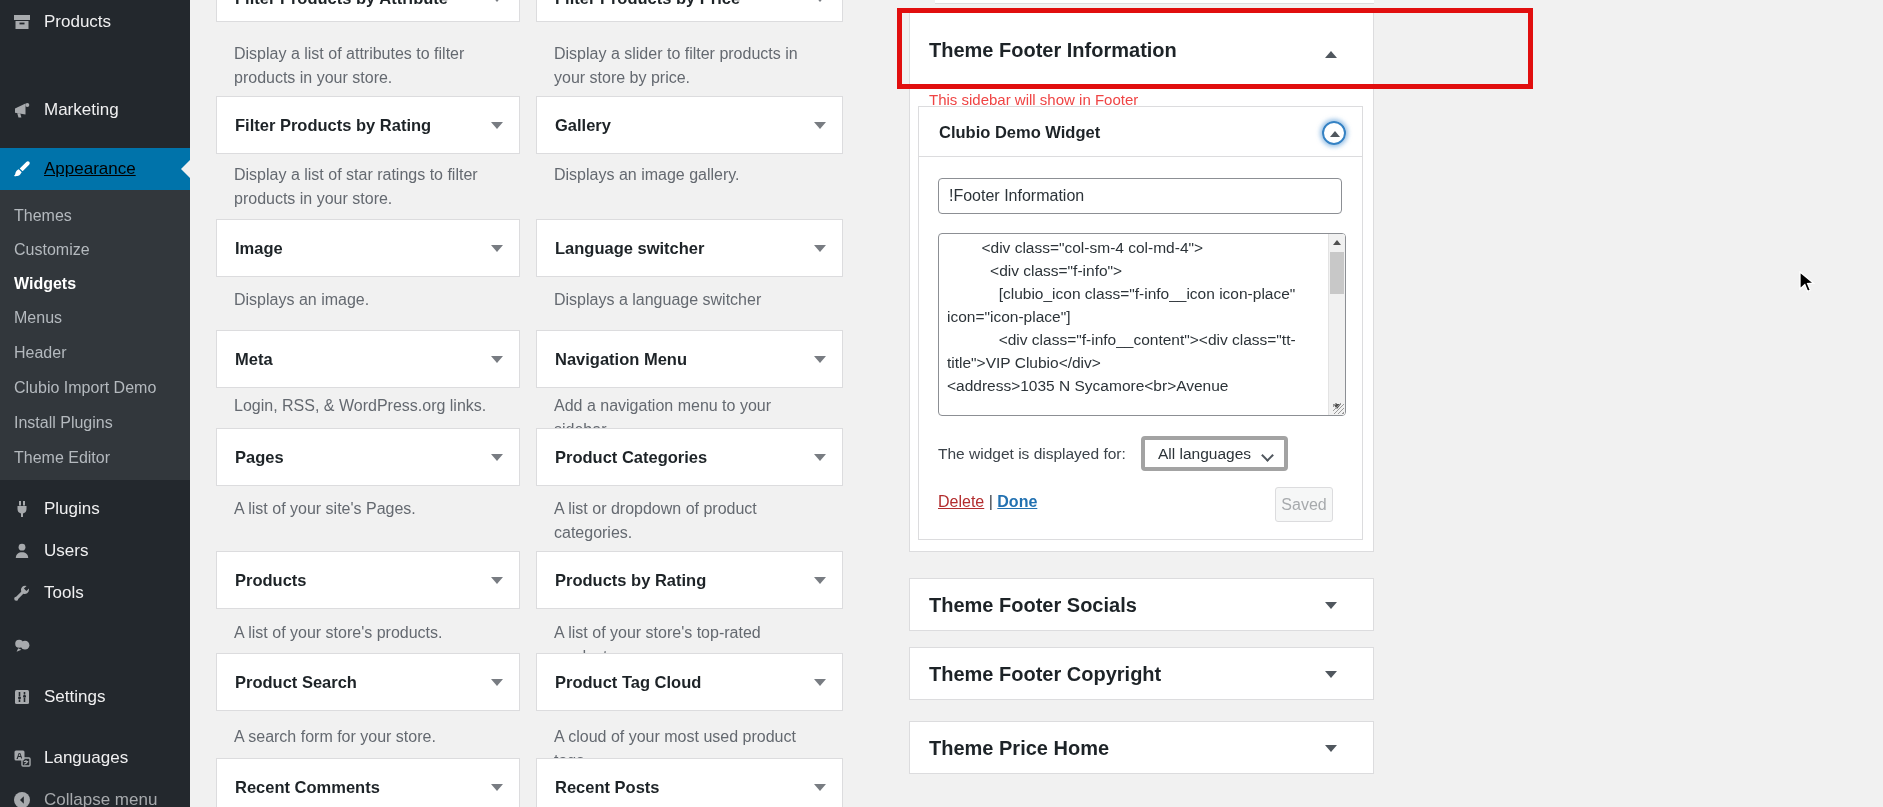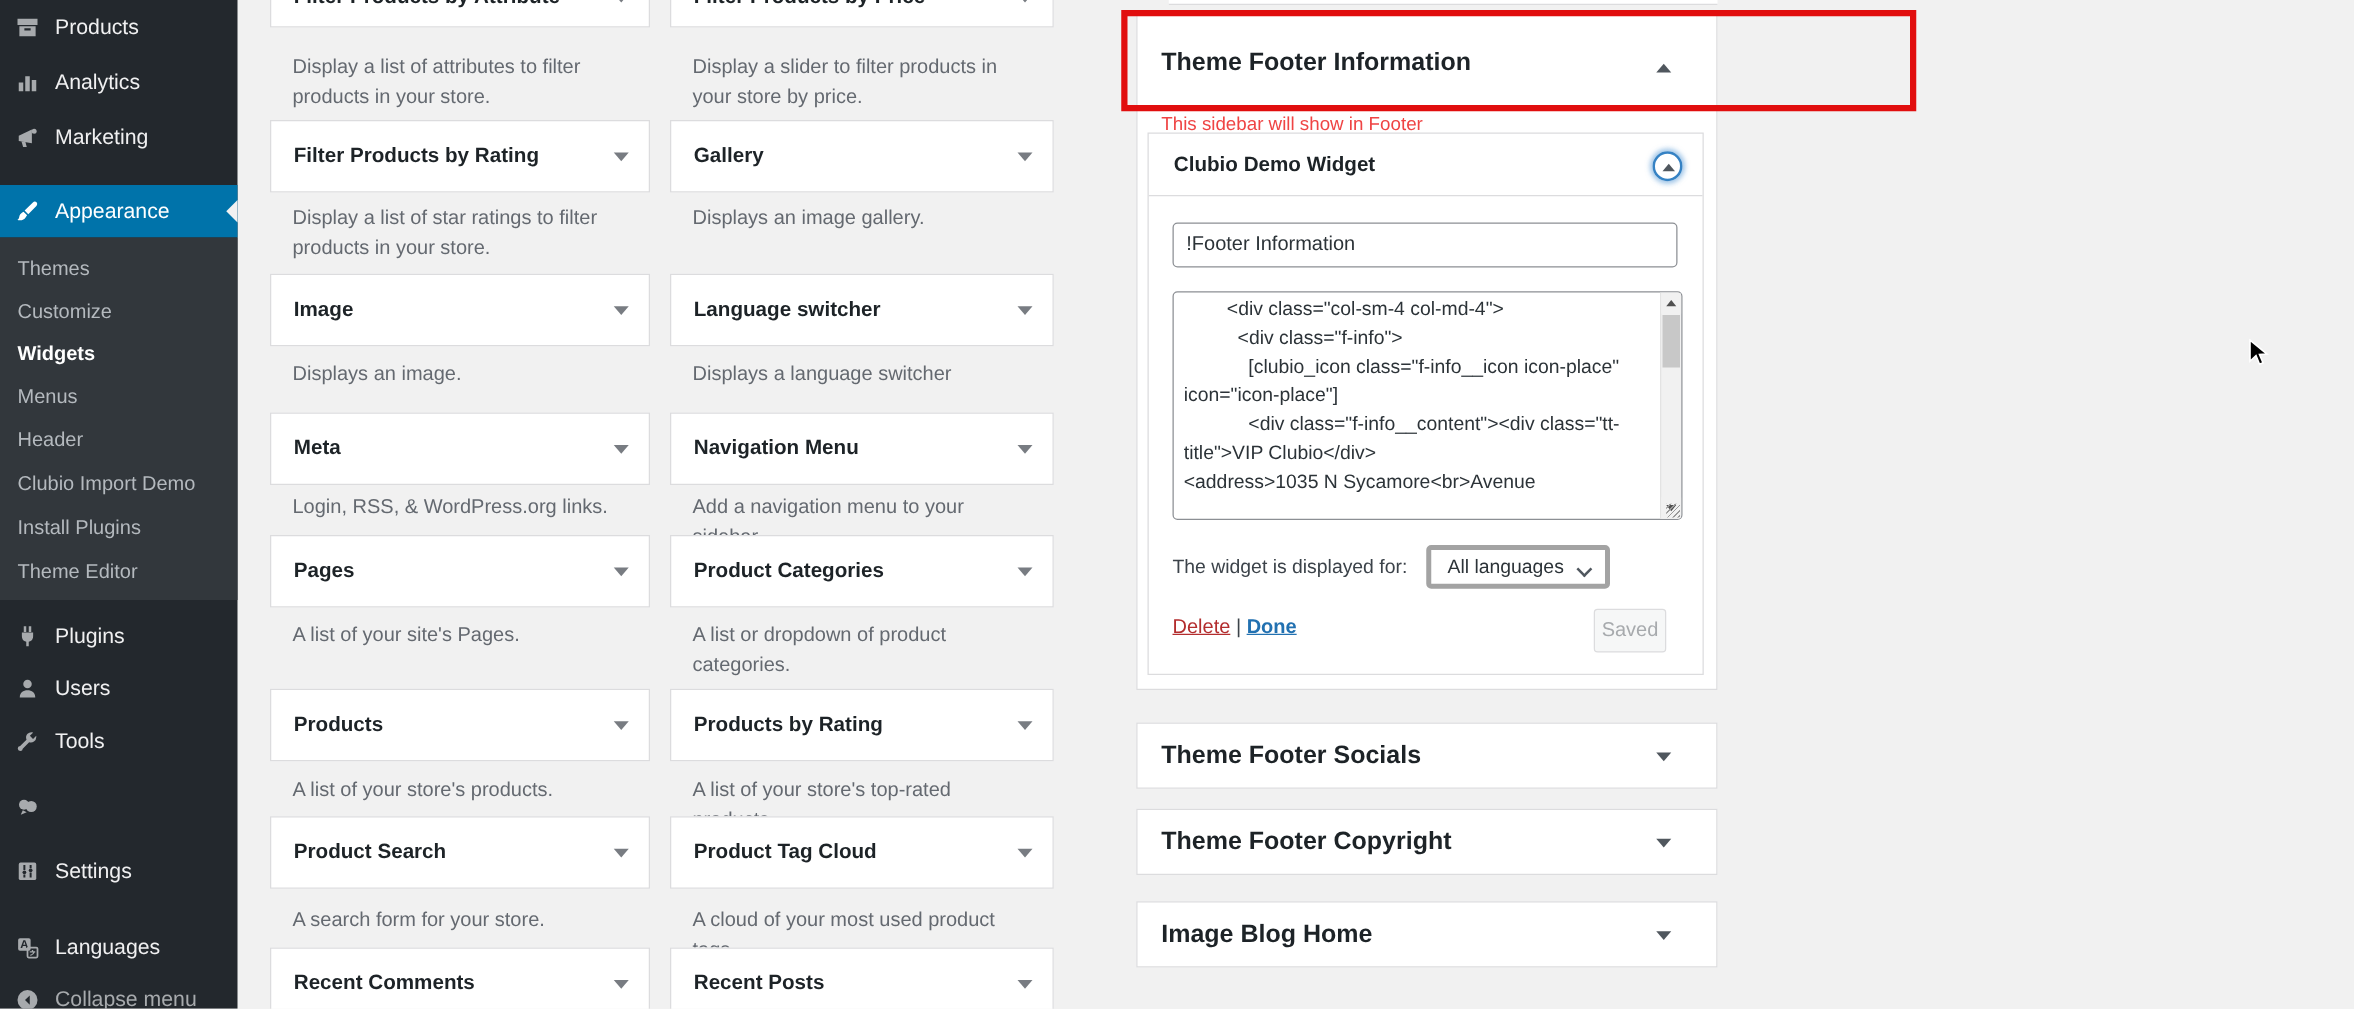--- a/index.html
+++ b/index.html
@@ -9,21 +9,21 @@
     background:#f1f1f1;
     position:relative;
     overflow:hidden;
   }
   
   .adminbar { position:absolute; left:0; top:0; width:190px; height:807px; background:#23282d; z-index:3; }
   .mi { position:absolute; left:0; width:190px; height:40px; cursor:pointer; }
   .mi .mic { position:absolute; left:12px; top:50%; transform:translateY(-50%); width:20px; height:20px; }
   .mi .mil { position:absolute; left:44px; top:50%; transform:translateY(-50%); font-size:17px; color:#f0f0f1; }
   .mi.active { background:#0073aa; }
-  .mi.active .mil { color:#ffffff; }
+  .mi.active .mil { color:#000000;text-decoration:underline; }
   .mi.active .notch { position:absolute; right:0; top:50%; margin-top:-9px; width:0; height:0;
     border-top:9px solid transparent; border-bottom:9px solid transparent; border-right:9px solid #f1f1f1; }
   .mi.twoline { height:56px; }
   .mi.twoline .mil { width:136px; line-height:25px; }
   .submenu { position:absolute; left:0; top:190px; width:190px; height:290px; background:#32373c; }
   .smi { position:absolute; left:0; width:190px; height:34px; cursor:pointer; }
   .smi span { position:absolute; left:14px; top:50%; transform:translateY(-50%); font-size:16px; color:#b4b9be; }
   .smi.current span { color:#fff; font-weight:bold; }
   .collapse-item .mil { color:#a7aaad; }
   
@@ -82,28 +82,20 @@
     <span class="mic">
       <svg viewBox="0 0 20 20" width="20" height="20">
           <path fill="#a7aaad" d="M2 3h16v5H2z"></path>
           <path fill="#a7aaad" d="M3.5 9h13v8h-13z"></path>
           <path fill="#23282d" d="M7.5 10.6h5v1.8h-5z"></path>
         </svg>
     </span>
     <span class="mil">Products</span>
   </div>
 
-  <div class="mi" style="top:46px">
-    <span class="mic">
-      <svg viewBox="0 0 20 20" width="20" height="20">
-          <path fill="#a7aaad" d="M3 10h3.6v7H3zM8.2 5h3.6v12H8.2zM13.4 8h3.6v9h-3.6z"></path>
-        </svg>
-    </span>
-    <span class="mil">Analytics</span>
-  </div>
 
   <div class="mi" style="top:90px">
     <span class="mic">
       <svg viewBox="0 0 20 20" width="20" height="20">
           <path fill="#a7aaad" d="M3 8.5 13.5 3.5v11L3 12.8z"></path>
           <circle cx="15.3" cy="5" r="2" fill="#a7aaad"></circle>
           <path fill="#a7aaad" d="M5.2 13.2h3l1.2 4.3H6.5z"></path>
         </svg>
     </span>
     <span class="mil">Marketing</span>
@@ -363,21 +355,21 @@
   <div class="ptitle">Theme Footer Socials</div>
   <span class="tri-down"></span>
 </div>
 
 <div class="panel cpanel" style="top:647px">
   <div class="ptitle">Theme Footer Copyright</div>
   <span class="tri-down"></span>
 </div>
 
 <div class="panel cpanel" style="top:721px">
-  <div class="ptitle">Image Blog Home</div>
+  <div class="ptitle">Theme Price Home</div>
   <span class="tri-down"></span>
 </div>
 
 <div class="redbox"></div>
 
 <div class="cursor">
   <svg width="22" height="24" viewBox="0 0 22 24">
       <path d="M1 1 L1 18 L5.8 13.6 L8.6 20.4 L11.4 19.2 L8.6 12.6 L14.6 12.2 Z" fill="#000" stroke="#fff" stroke-width="1.3"></path>
     </svg>
 </div>

